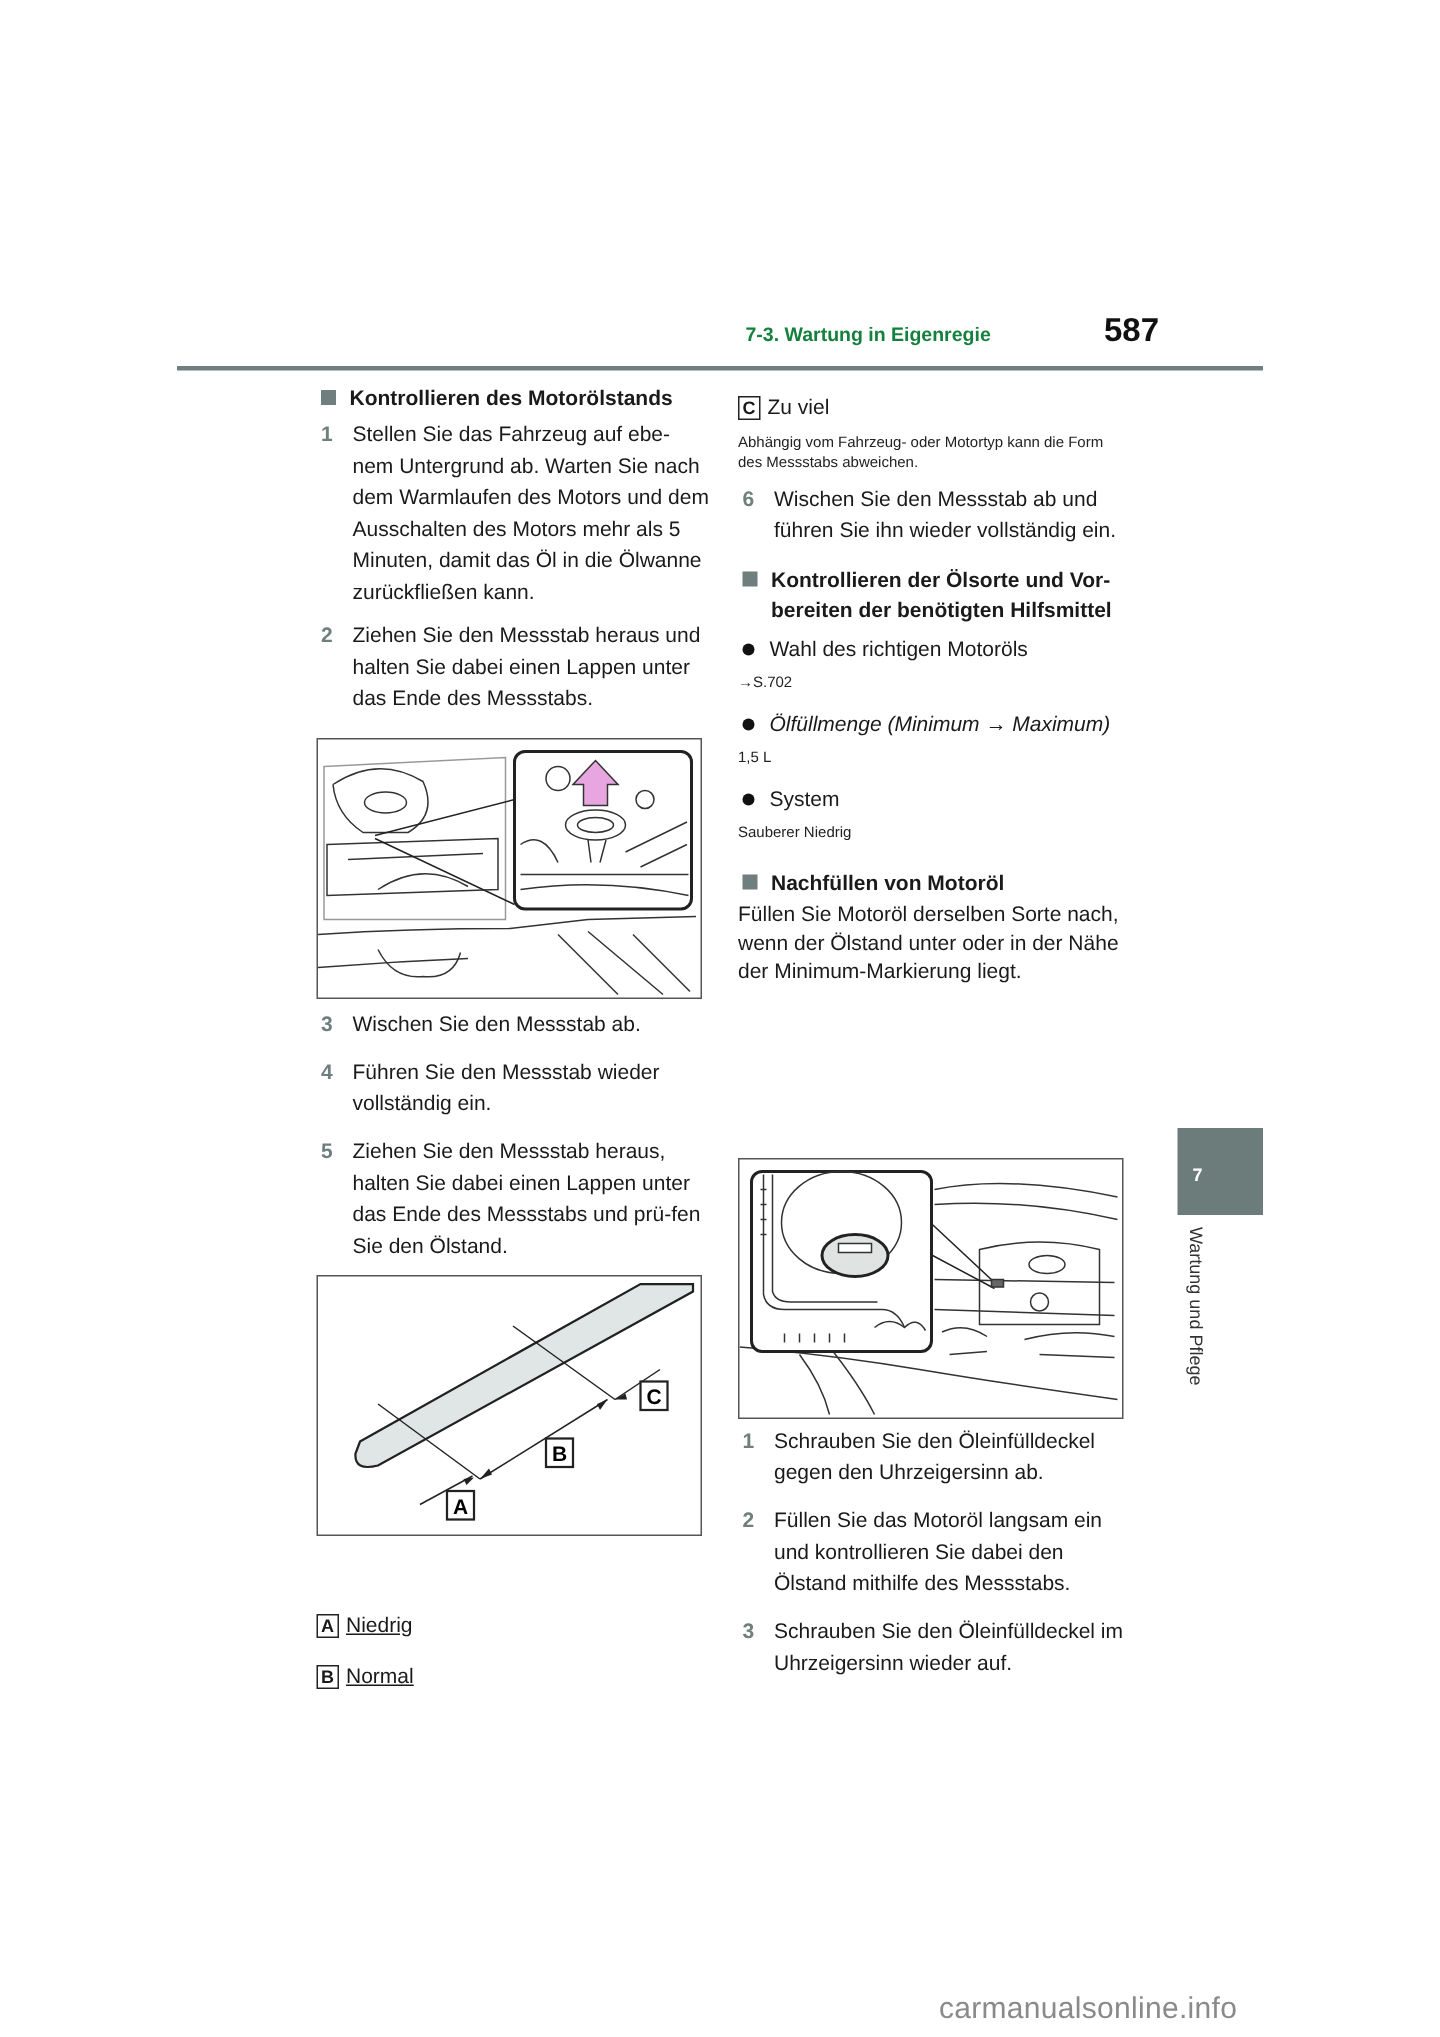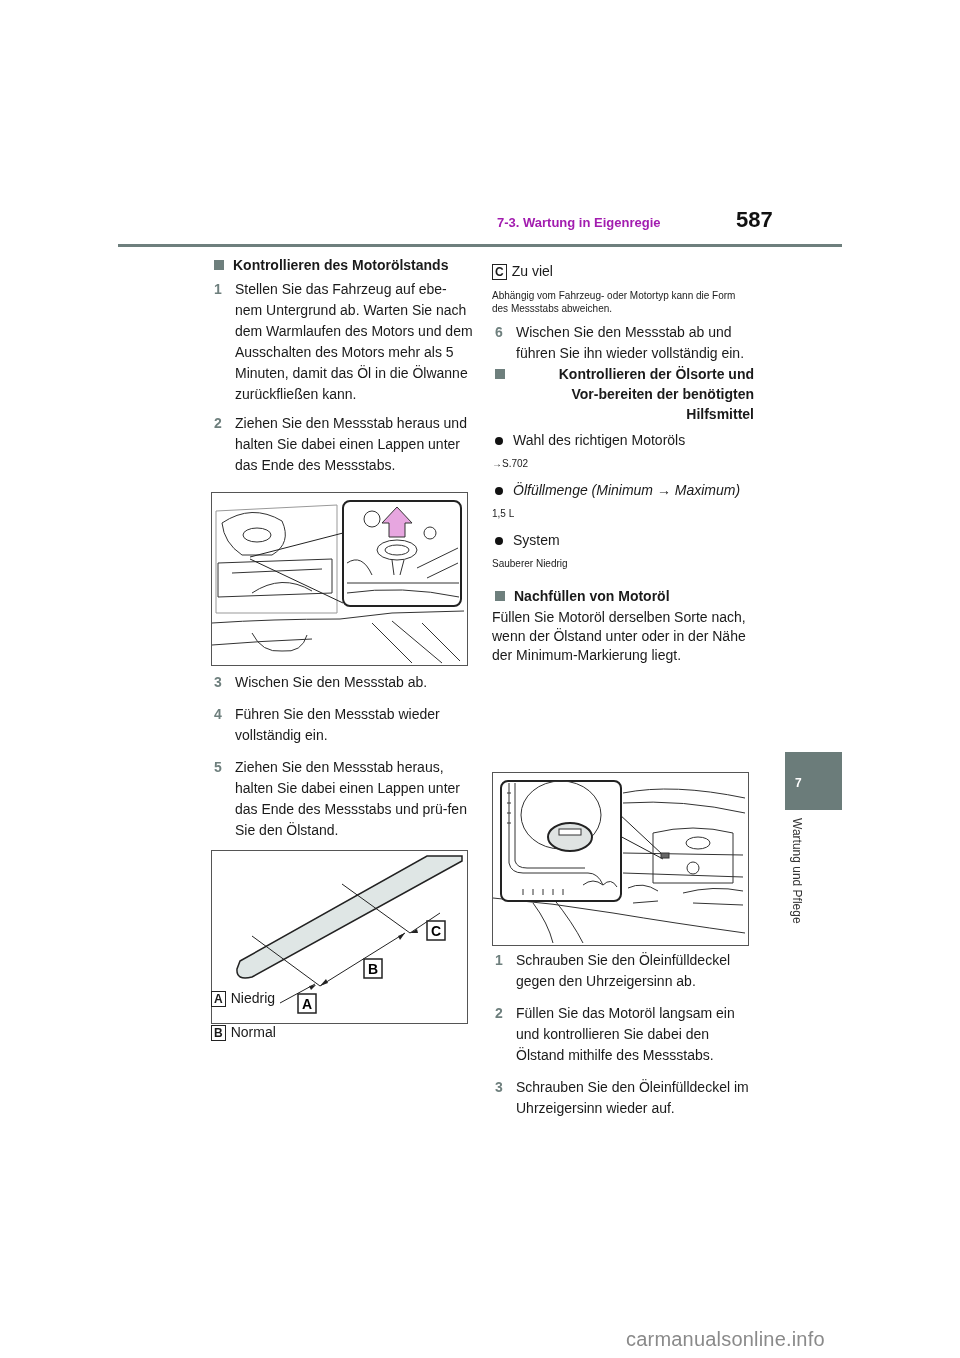--- a/index.html
+++ b/index.html
@@ -2,32 +2,32 @@
 <html><head>
 <meta charset="utf-8">
 <style>
   html, body { margin: 0; padding: 0; }
   body {
     width: 960px; height: 1358px; position: relative; overflow: hidden;
     background: #ffffff; color: #1a1a1a;
     font-family: "Liberation Sans", sans-serif;
   }
   .abs { position: absolute; }
-  .header-section { left: 497px; top: 215px; font-size: 13px; font-weight: bold; color: #a21caf; }
+  .header-section { left: 497px; top: 215px; font-size: 13px; font-weight: bold; color: #15803d; }
   .page-number { left: 736px; top: 207px; font-size: 22px; font-weight: bold; color: #111; text-align: center; }
   .header-rule { left: 118px; top: 244px; width: 724px; height: 3px; background: #6e7f7d; }
   .side-tab { left: 785px; top: 752px; width: 57px; height: 58px; background: #6b7c7a; }
   .side-tab-num { position: absolute; left: 10px; top: 24px; color: #fff; font-size: 12px; font-weight: bold; }
   .side-label { left: 790px; top: 818px; writing-mode: vertical-rl; font-size: 12px; color: #333; }
 
   .col { width: 262px; font-size: 14px; line-height: 21px; }
   .col-left { left: 211px; }
   .col-right { left: 492px; }
 
-  .sec-head { font-weight: bold; font-size: 14px; display: flex; line-height: 20px; text-align: right; }
+  .sec-head { font-weight: bold; font-size: 14px; display: flex; line-height: 20px; }
   .sq { display: inline-block; width: 10px; height: 10px; background: #6e7f7d; margin: 5px 9px 0 3px; flex: none; }
   .step { display: flex; line-height: 21px; }
   .step-num { width: 21px; flex: none; font-weight: bold; color: #6e7f7d; padding-left: 3px; }
   .step-text { flex: 1; }
   .para { font-size: 14px; line-height: 19px; }
   .small { font-size: 11.5px; line-height: 13px; }
   .bullet { display: flex; align-items: baseline; }
   .dot { display: inline-block; width: 8px; height: 8px; background: #111; border-radius: 50%; margin: 0 10px 0 3px; flex: none; }
   .note { font-size: 10px; color: #222; }
   .label-box { display: inline-block; border: 1.5px solid #222; font-weight: bold; font-size: 12px; line-height: 14px; padding: 0 2px; margin-right: 5px; }
@@ -129,40 +129,40 @@
       <rect x="152" y="108" width="18" height="19" fill="#fff" stroke="#222" stroke-width="1.5"></rect>
       <text x="161" y="123" font-size="14" font-weight="bold" text-anchor="middle" font-family="Liberation Sans, sans-serif">B</text>
     </g>
     <g>
       <rect x="86" y="143" width="18" height="19" fill="#fff" stroke="#222" stroke-width="1.5"></rect>
       <text x="95" y="158" font-size="14" font-weight="bold" text-anchor="middle" font-family="Liberation Sans, sans-serif">A</text>
     </g>
   </svg>
 </div>
 
-<div class="abs col col-left" style="top:988px;">
+<div class="abs col col-left" style="top:1073px;text-decoration:underline;">
   <div>
     <span class="label-box">A</span><span>Niedrig</span>
   </div>
   <div style="margin-top:13px;">
     <span class="label-box">B</span><span>Normal</span>
   </div>
 </div>
 
 <div class="abs col col-right" style="top:261px;">
   <div>
     <span class="label-box">C</span><span>Zu viel</span>
   </div>
   <div class="small note" style="margin-top:7px;">Abhängig vom Fahrzeug- oder Motortyp kann die Form des Messstabs abweichen.</div>
   <div class="step" style="margin-top:7px;">
     <span class="step-num">6</span>
     <span class="step-text">Wischen Sie den Messstab ab und führen Sie ihn wieder vollständig ein.</span>
   </div>
 
-  <div class="sec-head" style="gap:27px;">
+  <div class="sec-head" style="margin-top:12px;">
     <span class="sq"></span>
     <span>Kontrollieren der Ölsorte und Vor-bereiten der benötigten Hilfsmittel</span>
   </div>
 
   <div class="bullet" style="margin-top:6px;">
     <span class="dot"></span>
     <span>Wahl des richtigen Motoröls</span>
   </div>
   <div class="note" style="margin-top:2px;">→S.702</div>
   <div class="bullet" style="margin-top:6px;font-style:italic;">

